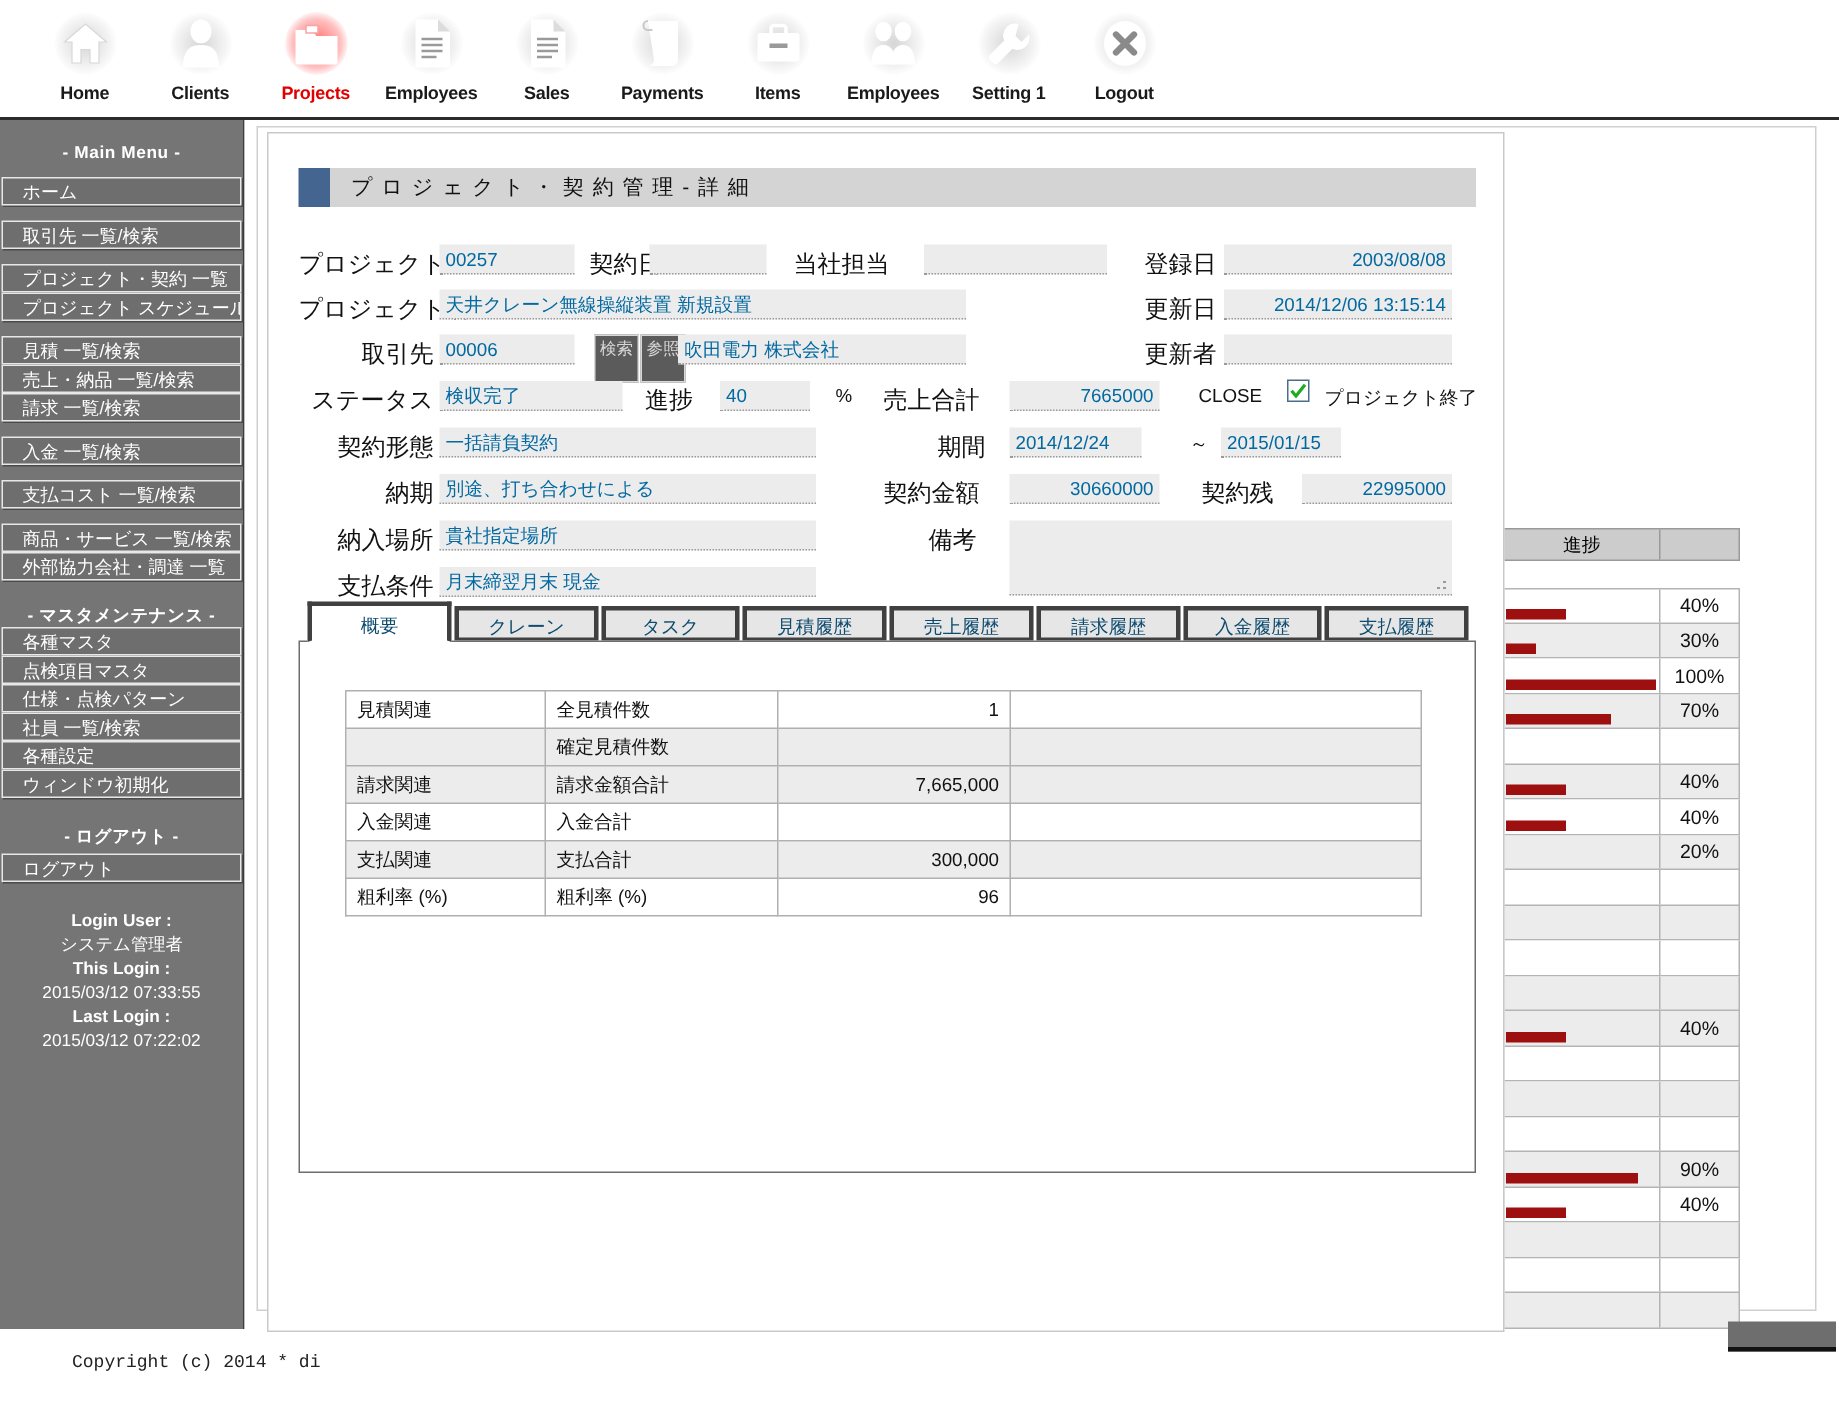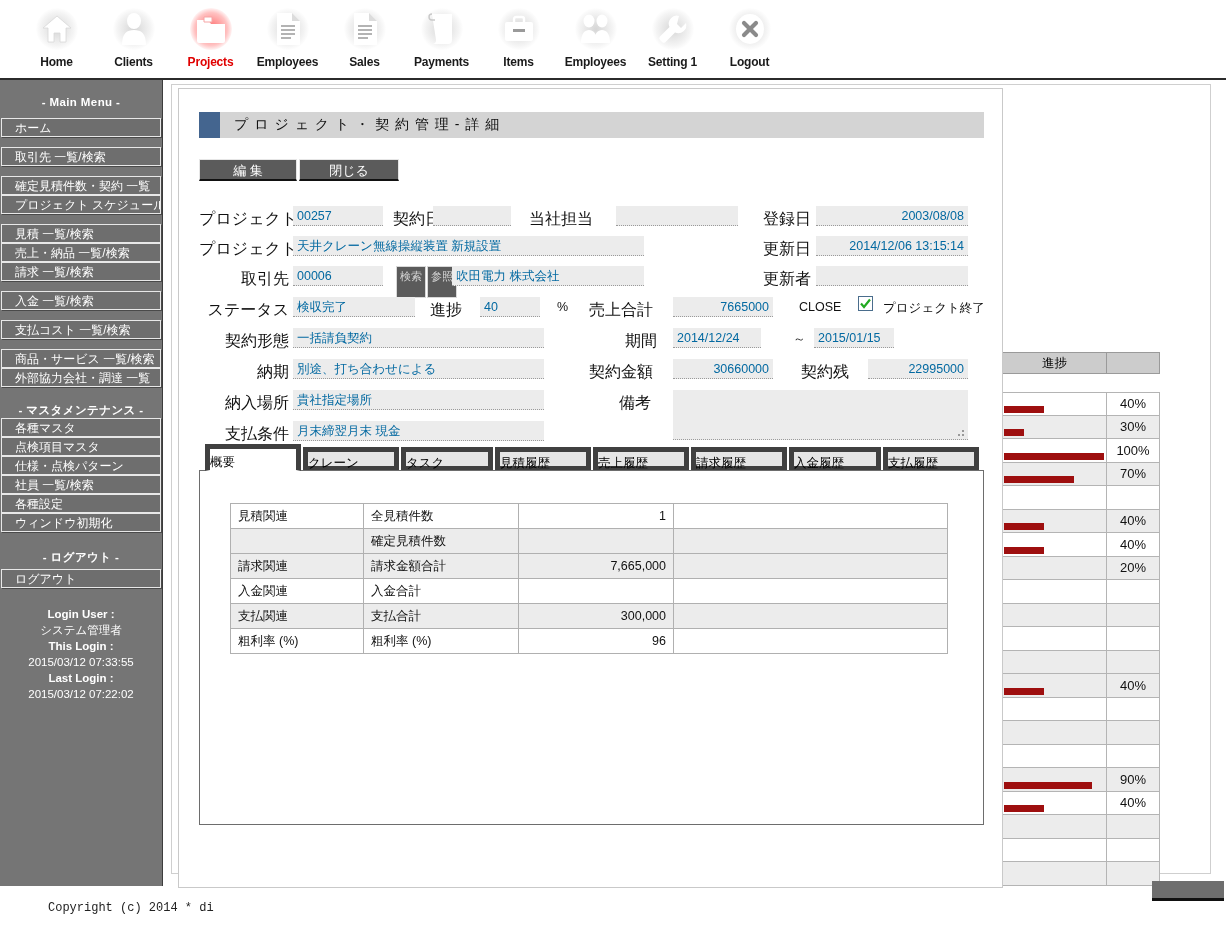--- a/index.html
+++ b/index.html
@@ -167,23 +167,23 @@
     position:absolute;right:3px;bottom:2px;width:7px;height:7px;
     background:
       radial-gradient(circle 0.8px at 1px 5px,#999 99%,transparent 0),
       radial-gradient(circle 0.8px at 5px 5px,#999 99%,transparent 0),
       radial-gradient(circle 0.8px at 5px 1px,#999 99%,transparent 0);
   }
 
   
   .tabs{display:flex;align-items:flex-end;margin-top:8px;padding-left:6px;}
   .tab{
-    height:24px;line-height:23px;text-align:left;font-size:12.5px;
-    background:#e6e6e6;border:5px solid #404040;box-sizing:border-box;
-    margin-right:2px;cursor:pointer;color:#000000;
+    height:24px;line-height:23px;text-align:center;font-size:12.5px;
+    background:#e6e6e6;border:3px solid #404040;box-sizing:border-box;
+    margin-right:2px;cursor:pointer;color:#0c4a6e;
   }
   .tab.active{
     background:#ffffff;border-bottom:1px solid #ffffff;height:27px;line-height:26px;
     position:relative;z-index:3;
   }
   .tab-panel{
     border:1px solid #6d6d6d;background:#ffffff;height:355px;
     margin-top:-1px;position:relative;box-sizing:border-box;
   }
 
@@ -318,21 +318,21 @@
 
 <div id="sidebar">
   <div class="side-gap" style="height:16px"></div>
   <div class="side-head">- Main Menu -</div>
   <div id="sidebar-groups">
       <div class="side-gap"></div>
       <div class="side-btn">ホーム</div>
       <div class="side-gap"></div>
       <div class="side-btn">取引先 一覧/検索</div>
       <div class="side-gap"></div>
-      <div class="side-btn">確定見積件数・契約 一覧</div>
+      <div class="side-btn">プロジェクト・契約 一覧</div>
       <div class="side-btn">プロジェクト スケジュール</div>
       <div class="side-gap"></div>
       <div class="side-btn">見積 一覧/検索</div>
       <div class="side-btn">売上・納品 一覧/検索</div>
       <div class="side-btn">請求 一覧/検索</div>
       <div class="side-gap"></div>
       <div class="side-btn">入金 一覧/検索</div>
       <div class="side-gap"></div>
       <div class="side-btn">支払コスト 一覧/検索</div>
       <div class="side-gap"></div>
@@ -482,24 +482,20 @@
 <div id="pg-bottom-btn"></div>
 
 <div id="modal">
   <div id="modal-inner">
 
     <div class="title-bar">
       <div class="title-accent"></div>
       <div class="title-body">プ ロ ジ ェ ク ト  ・ 契 約 管 理 - 詳 細</div>
     </div>
 
-    <div class="btn-row">
-      <div class="dk-btn edit">編 集</div>
-      <div class="dk-btn close">閉じる</div>
-    </div>
 
     <div class="form-area">
 
       <div class="f-lbl" style="left:0;top:3px;width:90px">プロジェクトNo</div>
       <div class="f-val" style="left:94px;top:0;width:90px">00257</div>
       <div class="f-lbl" style="left:192px;top:3px;width:50px">契約日</div>
       <div class="f-val" style="left:234px;top:0;width:78px"></div>
       <div class="f-lbl" style="left:330px;top:3px;width:60px">当社担当</div>
       <div class="f-val" style="left:417px;top:0;width:122px"></div>
       <div class="f-lbl" style="left:552px;top:3px;width:60px">登録日</div>

